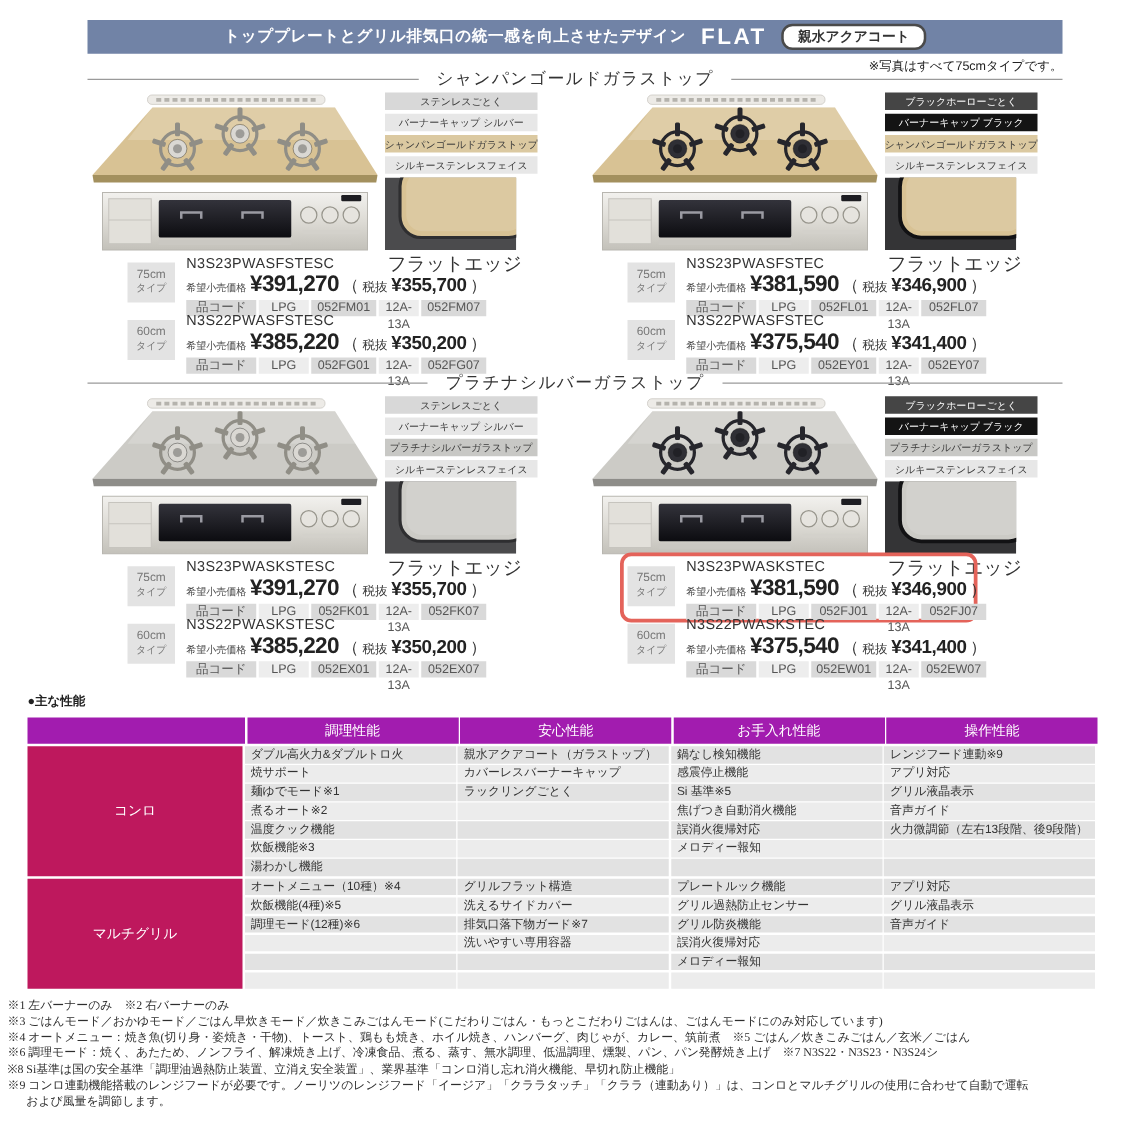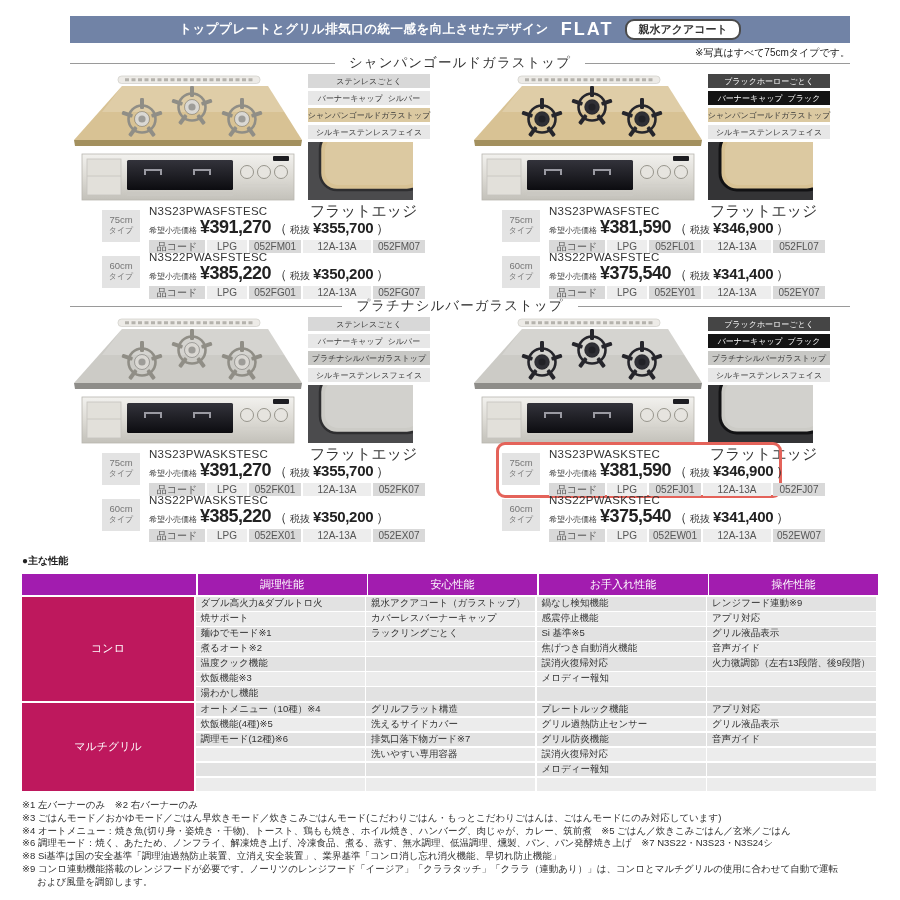--- a/index.html
+++ b/index.html
@@ -29,21 +29,21 @@
   .p3 { left:470px; top:317px; }
 
   .stove { position:absolute; left:0; top:0; width:235px; height:128px; }
   .sv-gold   { --top:#d8c294; --edge:#a3905e; }
   .sv-silver { --top:#cccbc6; --edge:#8e8d89; }
   .grate-s { --grate:#908e86; --cap:#dad8d3; }
   .grate-b { --grate:#26262c; --cap:#2f2f35; }
 
   .feat-col { position:absolute; left:238px; top:0; width:122px; }
   .feat { height:14px; margin-bottom:3px; display:flex; align-items:center; justify-content:center;
-    font-size:8px; white-space:nowrap; color:#3a3a3a;font-family:Liberation Mono, monospace; }
+    font-size:8px; white-space:nowrap; color:#3a3a3a; }
   .f-gray  { background:#d8d8d8; }
   .f-light { background:#e7e7e7; }
   .f-gold  { background:#dbc9a1; }
   .f-silver{ background:#c8c8c5; }
   .f-dark  { background:#454545; color:#fff; }
   .f-black { background:#141414; color:#fff; }
 
   .edge-photo { position:absolute; left:238px; top:68px; width:105px; height:58px; }
   .edge-cap { position:absolute; left:240px; top:128px; font-size:15px; color:#333; }
 
@@ -57,42 +57,42 @@
   .m-name { font-size:11.5px; color:#333; letter-spacing:.3px; }
   .price-line { display:flex; align-items:baseline; gap:3px; margin-top:0px; }
   .p-label { font-size:8px; color:#444; }
   .p-main { font-size:18px; font-weight:bold; color:#222; letter-spacing:-.5px; }
   .p-paren { font-size:13px; color:#333; }
   .p-taxword { font-size:10px; color:#333; }
   .p-sub { font-size:15px; font-weight:bold; color:#222; letter-spacing:-.3px; }
   .code-line { display:flex; gap:2px; margin-top:2px; }
   .chip { height:13px; line-height:13px; text-align:center; font-size:10px; color:#555; background:#ededed; }
   .chip.dk { background:#d9d9d9; }
-  .w1{width:56px} .w2{width:40px} .w3{width:52px} .w4{width:68px} .w5{width:52px}
+  .w1{width:56px} .w2{width:40px} .w3{width:52px} .w4{width:32px} .w5{width:52px}
   .hl-box { position:absolute; left:26px; top:125px; width:286px; height:56px;
     border:3px solid #e4635a; border-radius:9px; }
 
   
   .perf-title { position:absolute; left:22px; top:554px; font-size:10px; font-weight:bold; color:#222; }
   .perf { position:absolute; left:22px; top:574px; width:856px; }
   .t-head { display:flex; gap:1.5px; height:21px; margin-bottom:2px; }
   .t-head .hcell { background:#a21caf; color:#fff; font-size:11px; display:flex; align-items:center; justify-content:center; }
   .c0 { width:174px; } .c { width:169px; }
   .t-group { display:flex; gap:1.5px; margin-bottom:2px; }
   .g-name { width:172px; background:#be185d; color:#fff; font-size:11px;
     display:flex; align-items:center; justify-content:center; }
   .g-rows { display:flex; flex-direction:column; gap:1.5px; }
   .g-row { display:flex; gap:1.5px; height:13.5px; }
   .g-row .cell { width:169px; background:#e2e2e2; font-size:9.5px; color:#333;
     display:flex; align-items:center; padding-left:5px; white-space:nowrap; overflow:hidden; }
   .g-row:nth-child(even) .cell { background:#ececec; }
 
   
-  .footnotes { position:absolute; left:22px; top:799px; width:858px; font-size:9.5px;
-    line-height:12.8px; color:#2e2e2e; }
+  .footnotes { position:absolute; left:6px; top:799px; width:858px; font-size:9.5px;
+    line-height:12.8px; color:#2e2e2e;font-family:Liberation Serif, serif; }
   .fn { white-space:nowrap; overflow:hidden; }
   .fn-cont { padding-left:15px; }
 </style>
 </head>
 <body>
 
 <svg width="0" height="0" style="position:absolute" aria-hidden="true">
   <defs>
     <linearGradient id="bodyGrad" x1="0" y1="0" x2="0" y2="1">
       <stop offset="0" stop-color="#f2f1ee"></stop>

